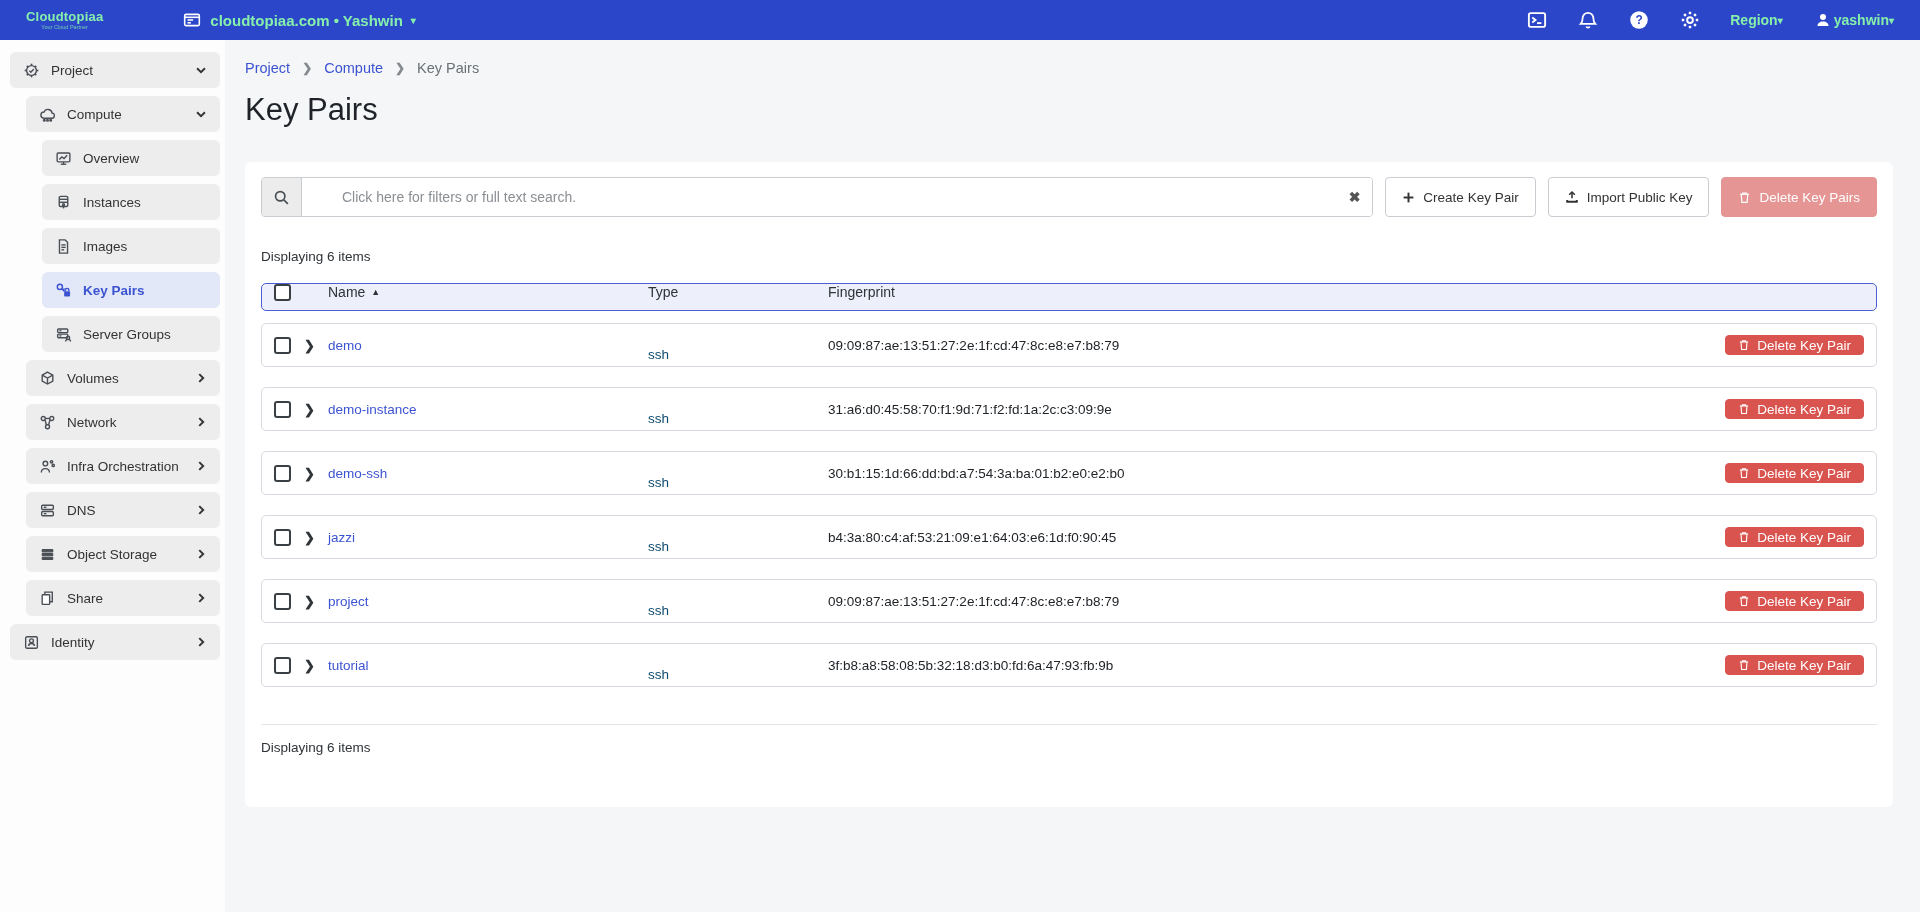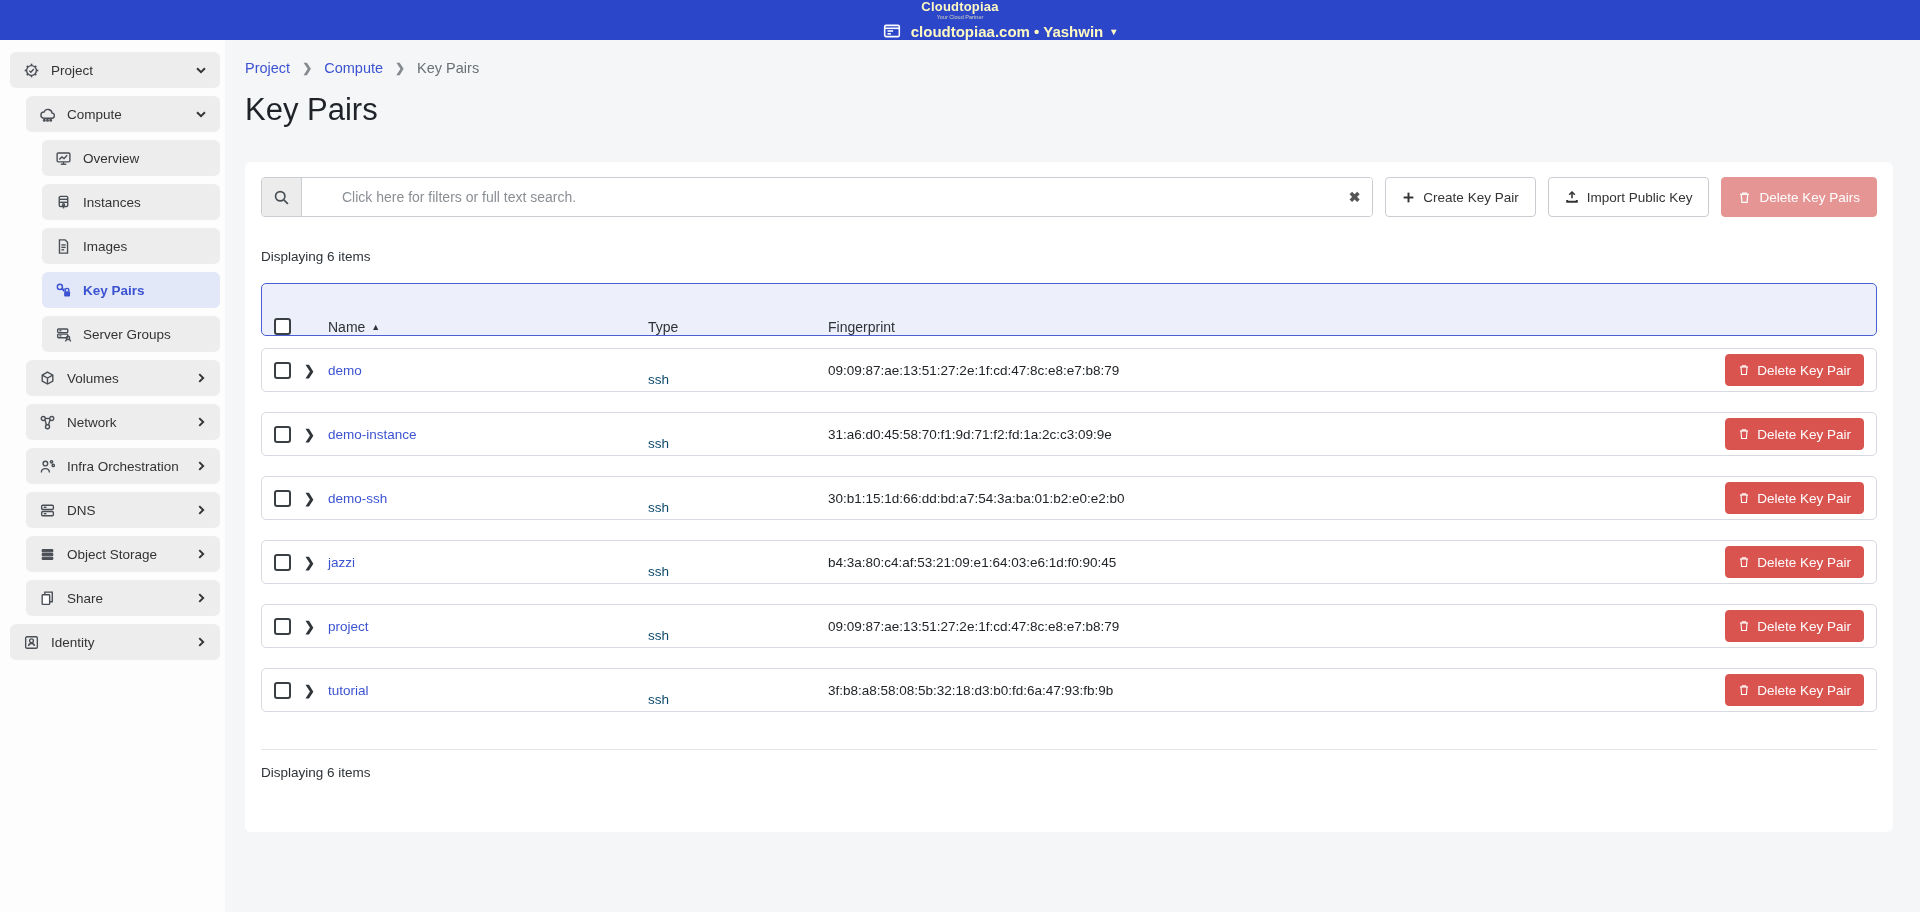--- a/index.html
+++ b/index.html
@@ -1,20 +1,20 @@
 <!DOCTYPE html>
 <html><head>
 <meta charset="utf-8">
 <style>
   * { margin:0; padding:0; box-sizing:border-box; }
   html,body { width:1920px; height:912px; overflow:hidden; background:#ffffff;
               font-family:"Liberation Sans", sans-serif; color:#2e3338; }
 
   
-  .navbar { height:40px; background:#2b46c8; display:flex; align-items:center; padding:0 26px; color:#fef9c3;flex-direction:column; }
+  .navbar { height:40px; background:#2b46c8; display:flex; align-items:center; padding:0 26px; color:#86efac; }
   .logo { display:flex; flex-direction:column; line-height:1; cursor:pointer; }
   .logo-title { font-size:13px; font-weight:bold; letter-spacing:.2px; }
   .logo-tagline { font-size:5.5px; opacity:.75; margin-top:2px; align-self:center; }
   .nav-center { display:flex; align-items:center; gap:8px; margin-left:78px; font-size:15px; font-weight:bold; cursor:pointer; }
   .nav-right { margin-left:auto; display:flex; align-items:center; gap:30px; }
   .nav-icon { width:21px; height:21px; display:flex; align-items:center; justify-content:center; cursor:pointer; }
   .nav-drop { display:flex; align-items:center; font-size:14px; font-weight:bold; cursor:pointer; }
   .caret { font-size:10px; }
 
   
@@ -56,38 +56,38 @@
   .search-input::placeholder { color:#8a8f94; }
   .clear-x { position:absolute; right:12px; color:#555; font-size:14px; font-weight:bold; cursor:pointer; }
   .btn { display:flex; align-items:center; gap:8px; border-radius:4px; font-size:13.5px; padding:0 16px; cursor:pointer;
          border:1px solid #c9cdd2; background:#fff; color:#333; white-space:nowrap; font-family:"Liberation Sans", sans-serif; }
   .btn-danger-muted { background:#e59694; border-color:#e59694; color:#fff; }
 
   
   .summary { margin-top:32px; font-size:13.5px; color:#2e3338; }
 
   
-  .thead { margin-top:19px; height:53px; border:1.5px solid #4a5fd3; background:#edf0fb; border-radius:5px;
-           display:flex; align-items:flex-end; padding:0 12px; font-size:14px; color:#2e3338; }
+  .thead { margin-top:19px; height:28px; border:1.5px solid #4a5fd3; background:#edf0fb; border-radius:5px;
+           display:flex; align-items:flex-start; padding:0 12px; font-size:14px; color:#2e3338; }
   .thead .cb { margin-right:37px; }
   .col-name { width:320px; display:flex; align-items:center; gap:6px; cursor:pointer; }
   .col-type { width:180px; }
   .col-fp { flex:1; }
   .sort-caret { font-size:9px; color:#2e3338; }
 
   .trow { height:44px; margin-top:20px; border:1px solid #d7dae0; background:#fff; border-radius:5px;
           display:flex; align-items:center; padding:0 12px; font-size:13.5px; }
   .thead + .trow { margin-top:12px; }
   .cb { width:17px; height:17px; flex:0 0 17px; border:2px solid #3a3f44; border-radius:3px; background:#fff; cursor:pointer; }
   .trow .cb { margin-right:13px; }
   .row-chev { width:16px; flex:0 0 16px; margin-right:8px; font-size:13px; font-weight:bold; color:#30353a; cursor:pointer; }
   .cell-name { width:320px; color:#3c53d1; cursor:pointer; }
   .cell-type { width:180px; color:#0c4a6e;margin-top:19px; }
   .cell-fp { flex:1; color:#212529; }
-  .btn-row-danger { margin-left:auto; height:32px; background:#d9534f; border:1px solid #d9534f; color:#fff;
+  .btn-row-danger { margin-left:auto; height:20px; background:#d9534f; border:1px solid #d9534f; color:#fff;
                     display:flex; align-items:center; gap:7px; border-radius:4px; padding:0 12px; font-size:13.5px; cursor:pointer; }
 
   
   .tfoot { margin-top:37px; border-top:1px solid #e3e4e6; padding-top:15px; font-size:13.5px; color:#2e3338; }
 </style>
 </head>
 <body>
 
 <header class="navbar">
   <div class="logo">

